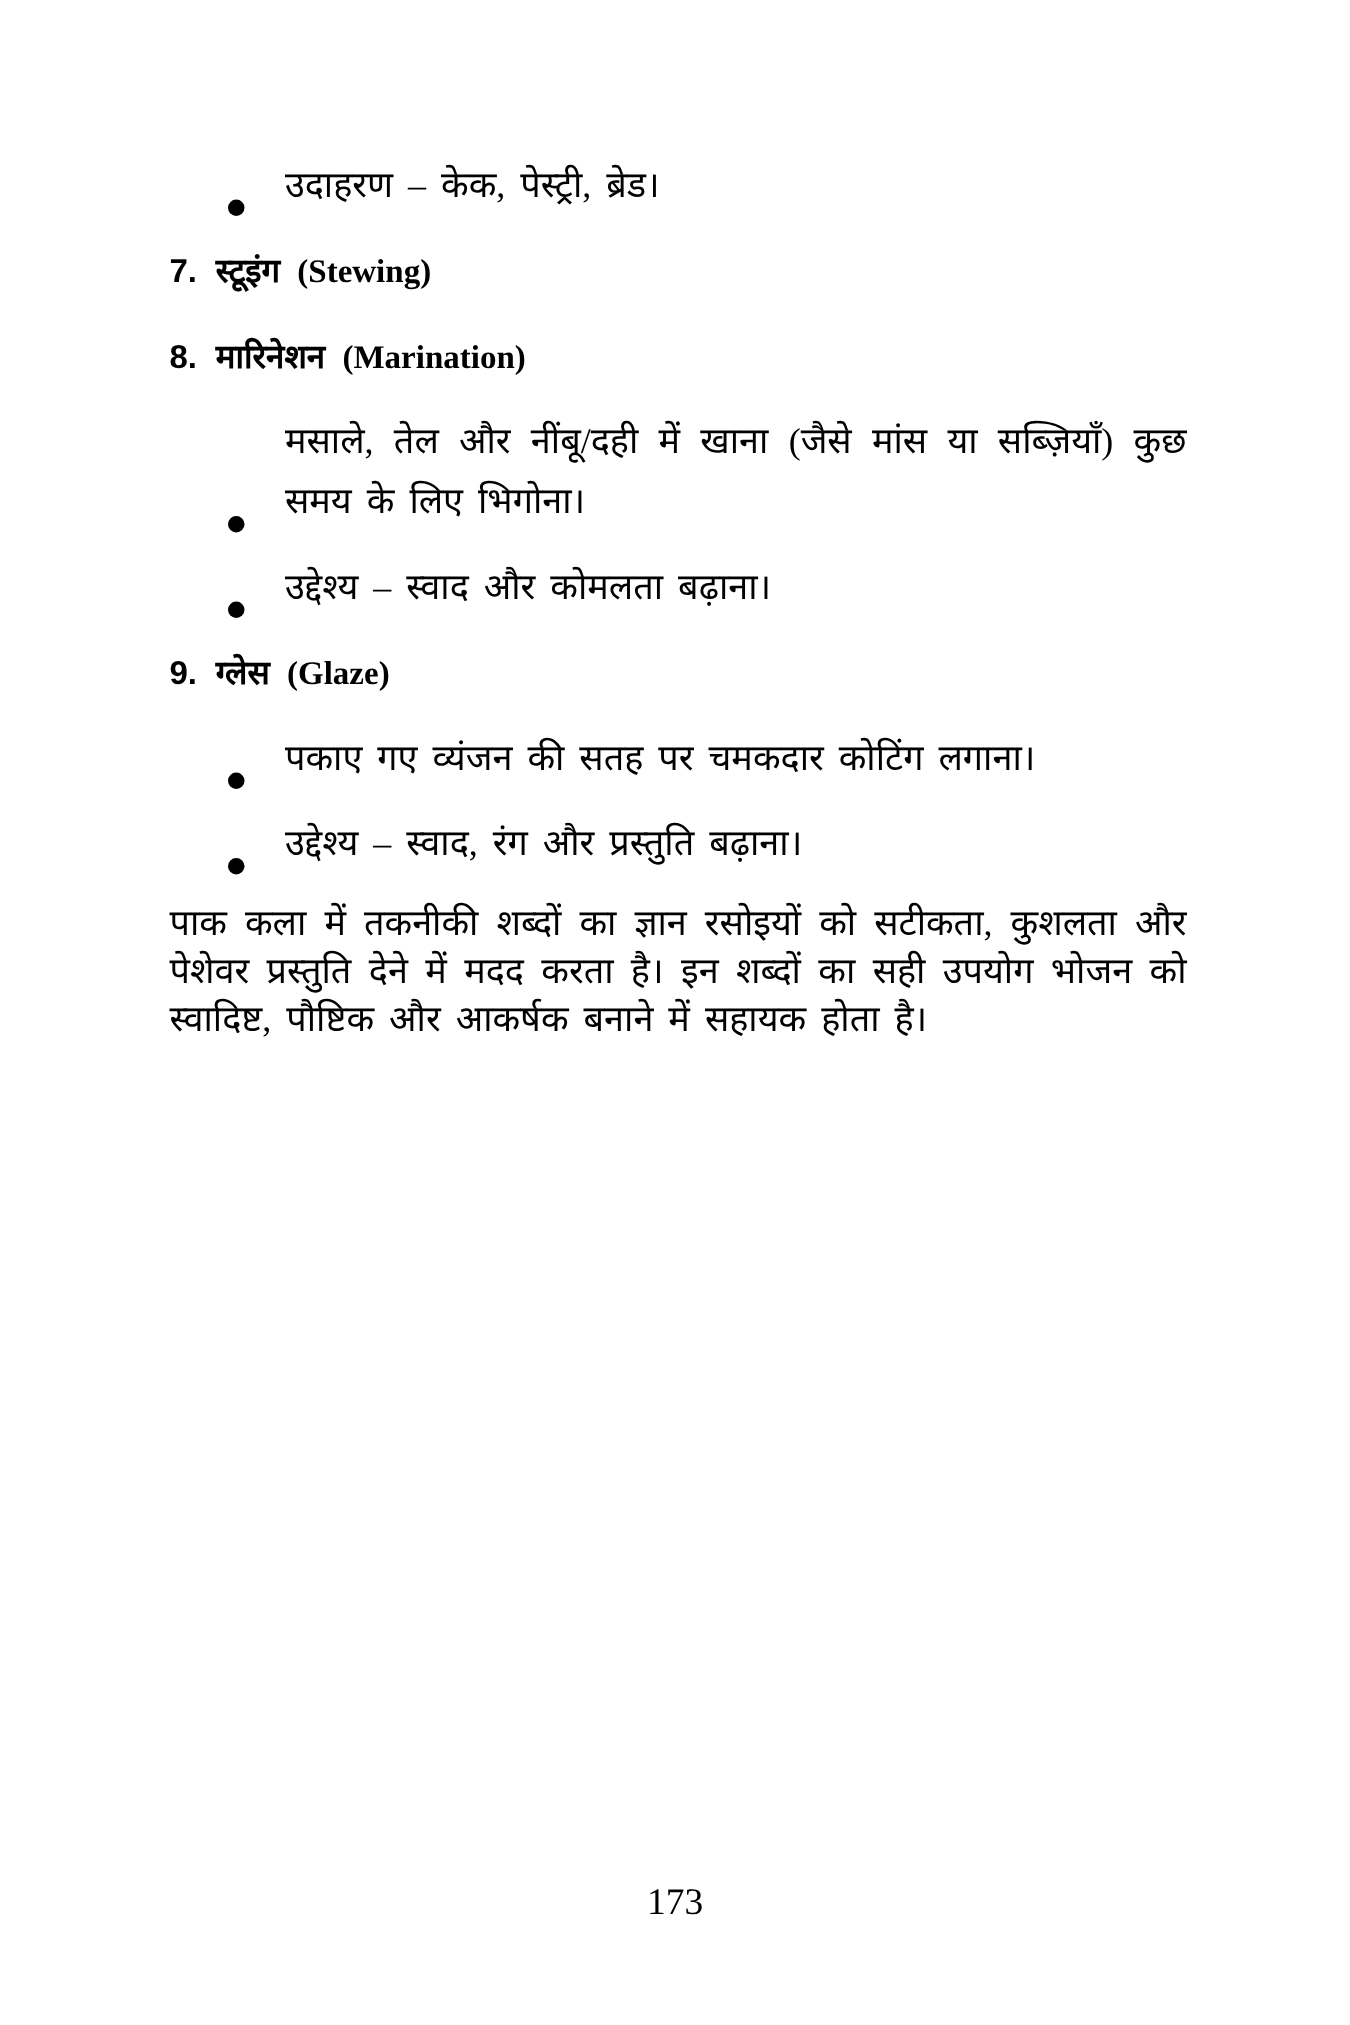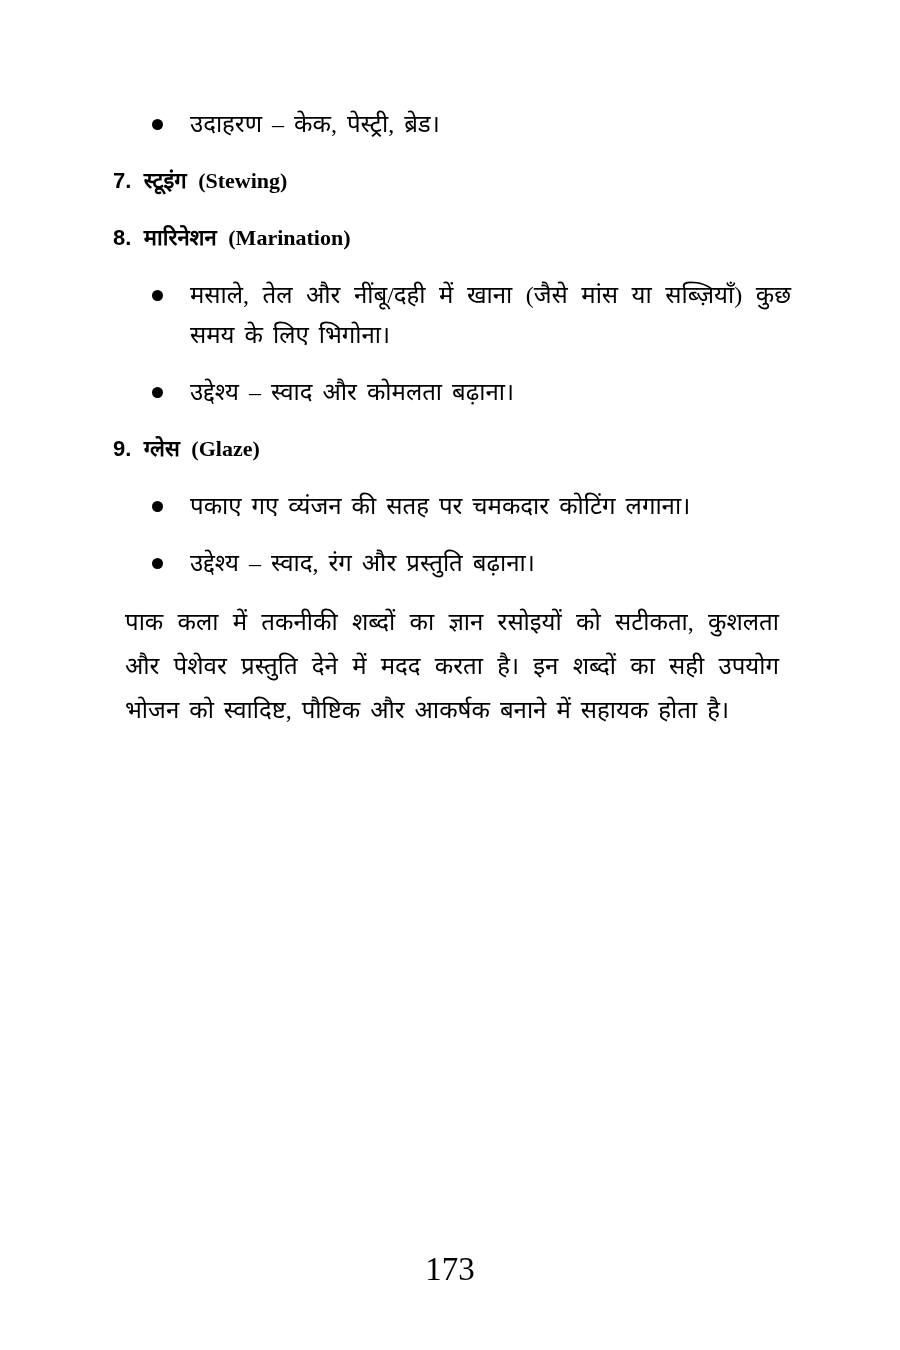--- a/index.html
+++ b/index.html
@@ -25,21 +25,21 @@
     top: 104px;
     width: 678px;
   }
   ul.bullets {
     list-style: none;
     margin: 0;
     padding: 0;
   }
   ul.bullets li {
     display: flex;
-    align-items: flex-start;
+    align-items: flex-end;
     margin: 0 0 17px 39px;
     font-size: 24px;
     line-height: 40px;
   }
   .dot {
     flex: 0 0 auto;
     width: 11px;
     height: 11px;
     border-radius: 50%;
     background: #000;
@@ -64,33 +64,33 @@
   }
   h2.sec .hi {
     font-weight: 700;
     margin-right: 6px;
   }
   h2.sec .en {
     font-family: "Liberation Serif", "DejaVu Serif", serif;
     font-weight: 700;
   }
   p.closing {
-    margin: 12px;
+    margin: 0;
     font-size: 24px;
-    line-height: 44px;
+    line-height: 32px;
     text-align: justify;
     word-spacing: 4px;
   }
   .page-number {
     position: absolute;
     left: 0;
     right: 0;
     top: 1252px;
     text-align: center;
-    font-size: 33px;
+    font-size: 25px;
     line-height: 34px;
     font-family: "Liberation Serif", "DejaVu Serif", serif;
   }
 </style>
 </head>
 <body>
 
 <div class="page">
   <div class="content">
 

